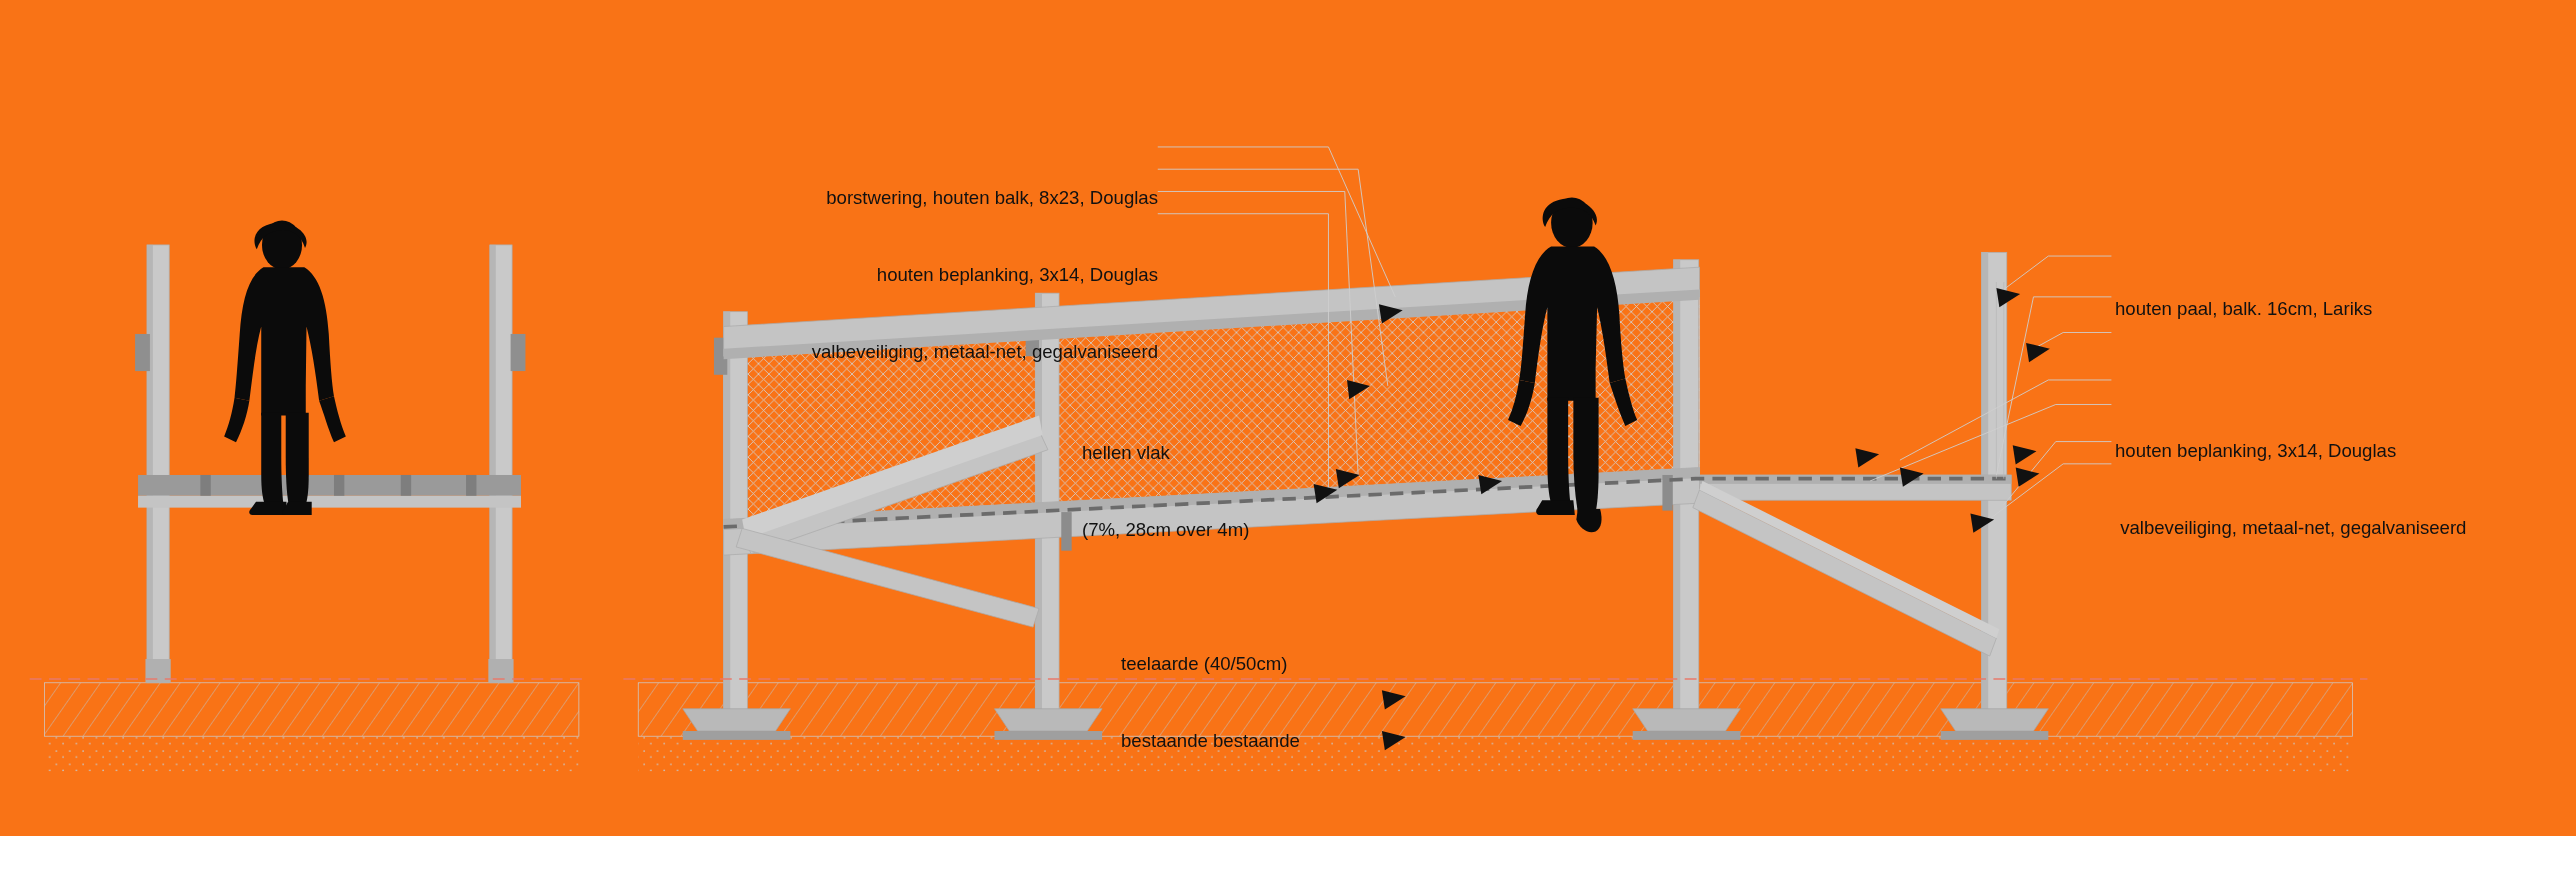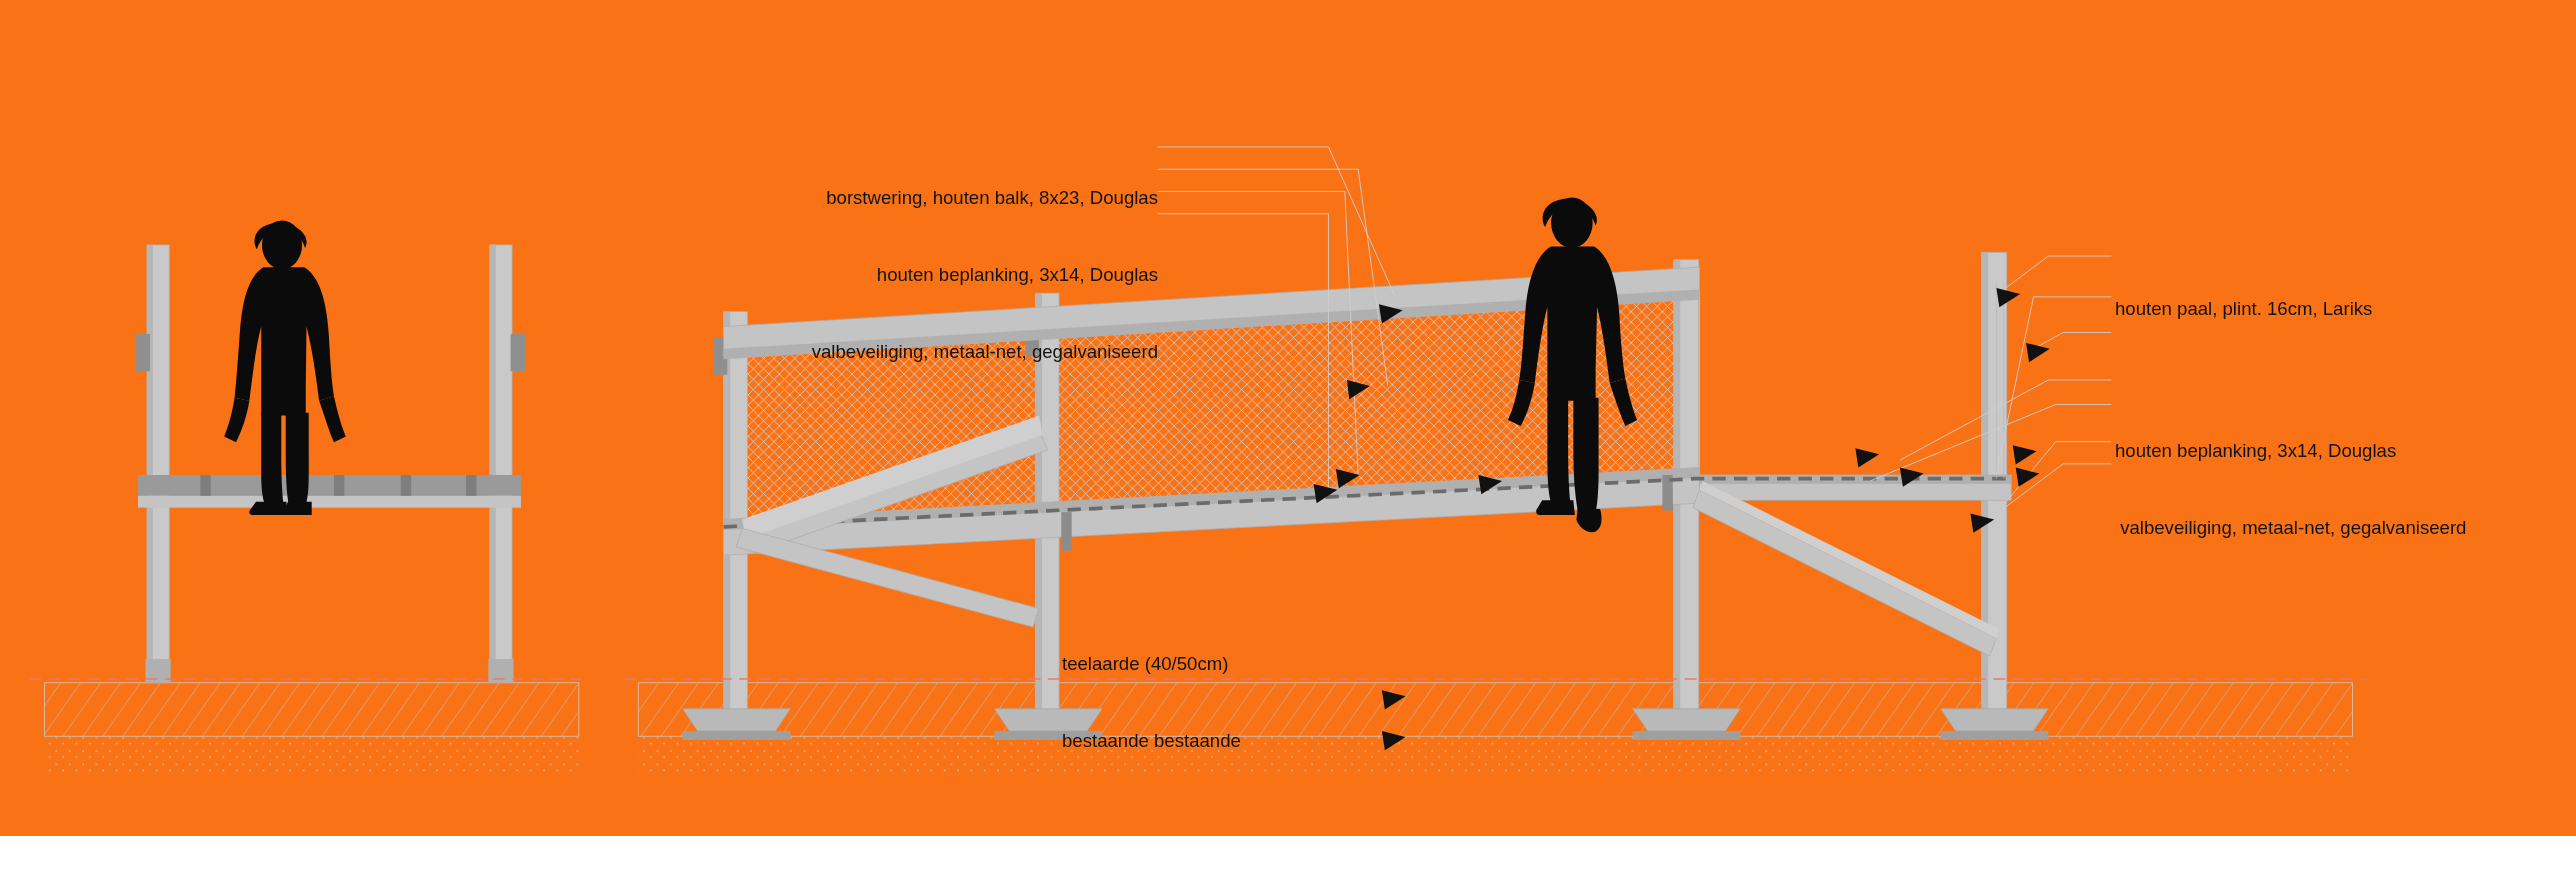--- a/index.html
+++ b/index.html
@@ -252,30 +252,34 @@
     </g>
   </svg>
 
   <div class="label right" style="left:668px; top:134px; width:490px;">
     <div>borstwering, houten balk, 8x23, Douglas</div>
     <div>houten beplanking, 3x14, Douglas</div>
     <div>valbeveiliging, metaal-net, gegalvaniseerd</div>
   </div>
 
   <div class="label left" style="left:2115px; top:245px; width:445px;">
-    <div>houten paal, plint. 16cm, Lariks</div>
+    <div>houten paal, balk. 16cm, Lariks</div>
     <div style="height:13.4px"></div>
     <div>houten beplanking, 3x14, Douglas</div>
     <div> valbeveiliging, metaal-net, gegalvaniseerd</div>
     <div style="height:18px"></div>
     <div style="height:13.4px"></div>
     
     
   </div>
 
-
-  <div class="label left" style="left:1062px; top:600px;">
+  <div class="label left" style="left:1082px; top:389px;">
+    <div>hellen vlak</div>
+    <div>(7%, 28cm over 4m)</div>
+  </div>
+
+  <div class="label left" style="left:1121px; top:600px;">
     <div>teelaarde (40/50cm)</div>
     <div>bestaande bestaande</div>
   </div>
 
 </div>
 
 
 </body></html>

